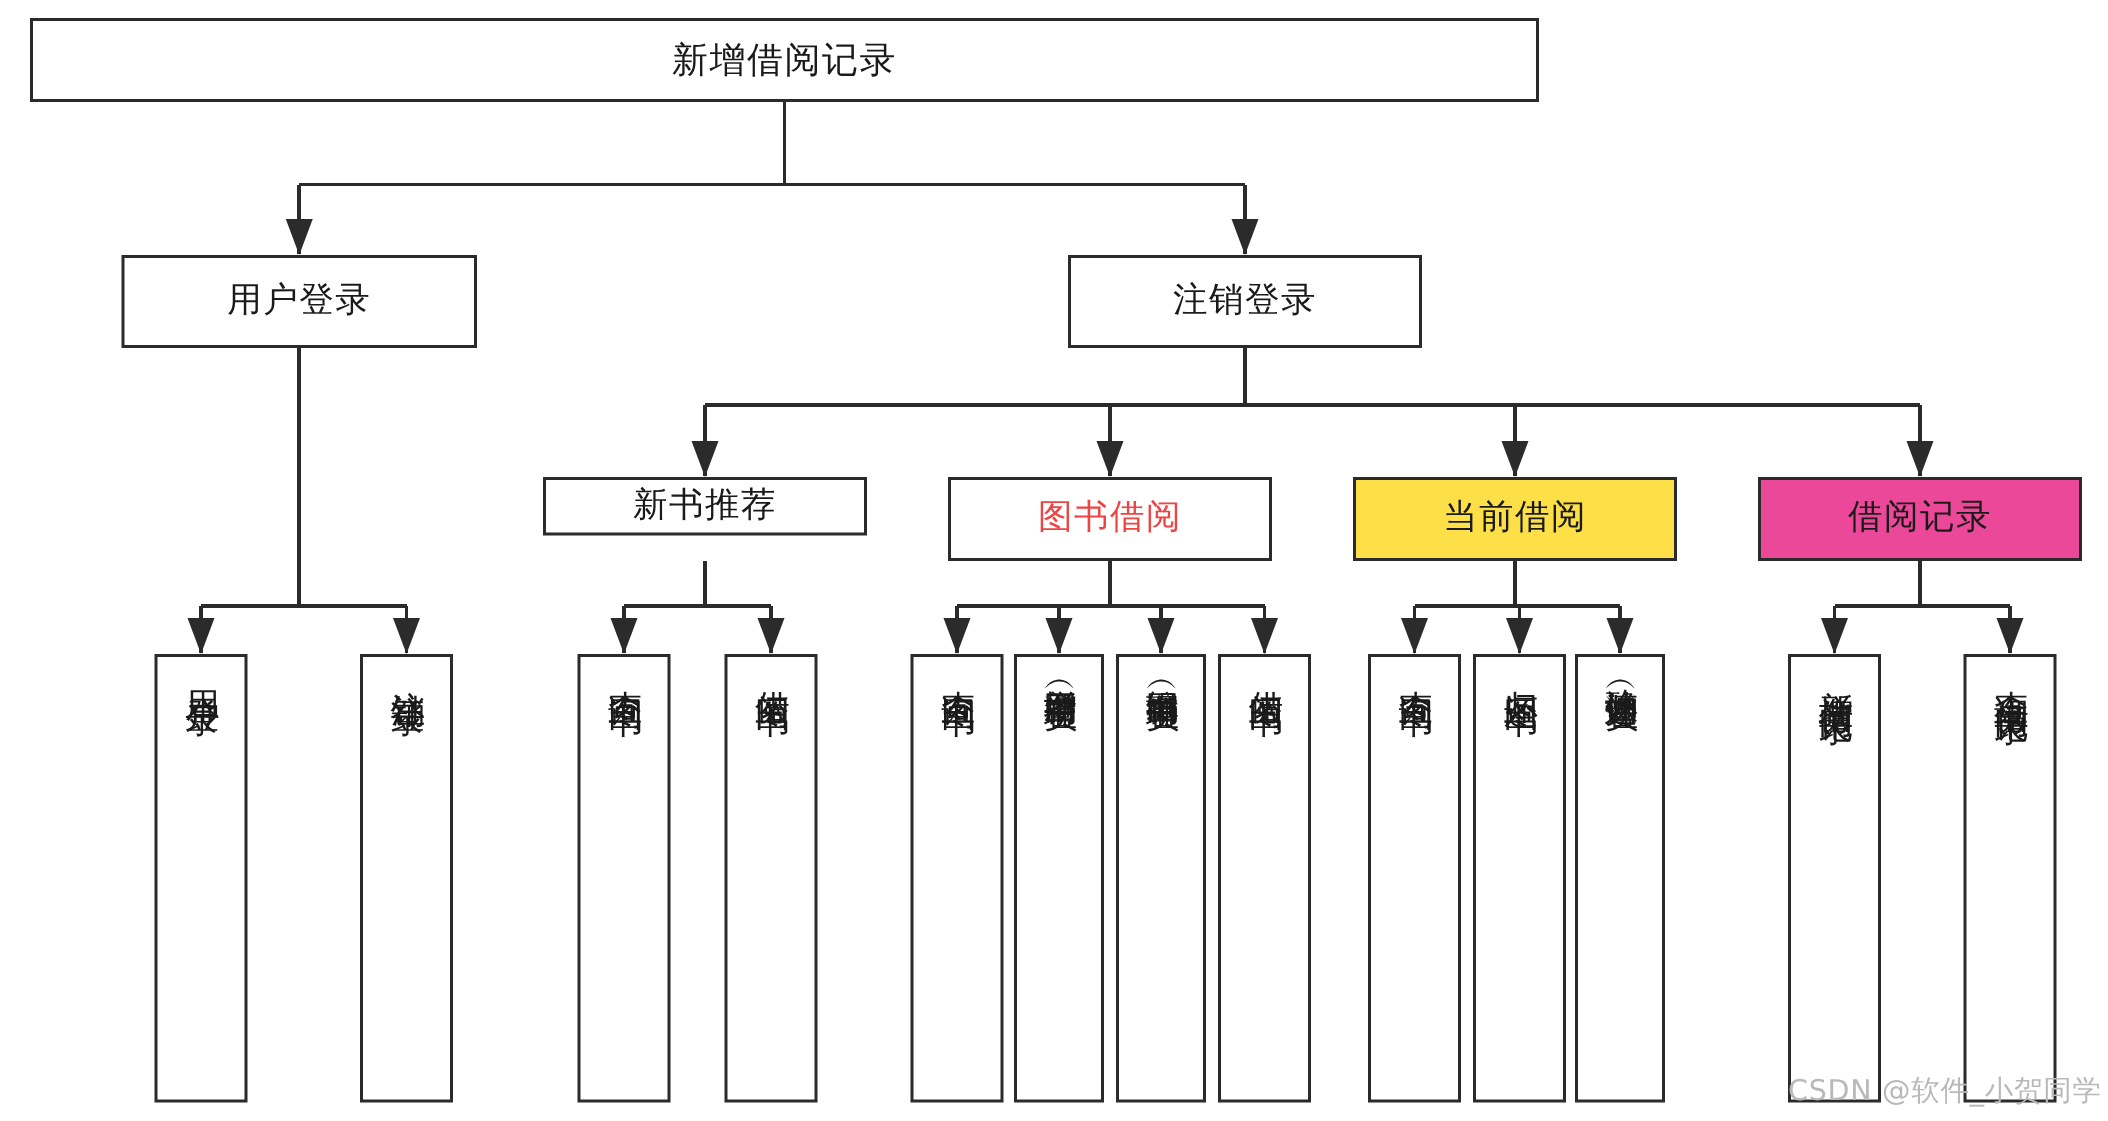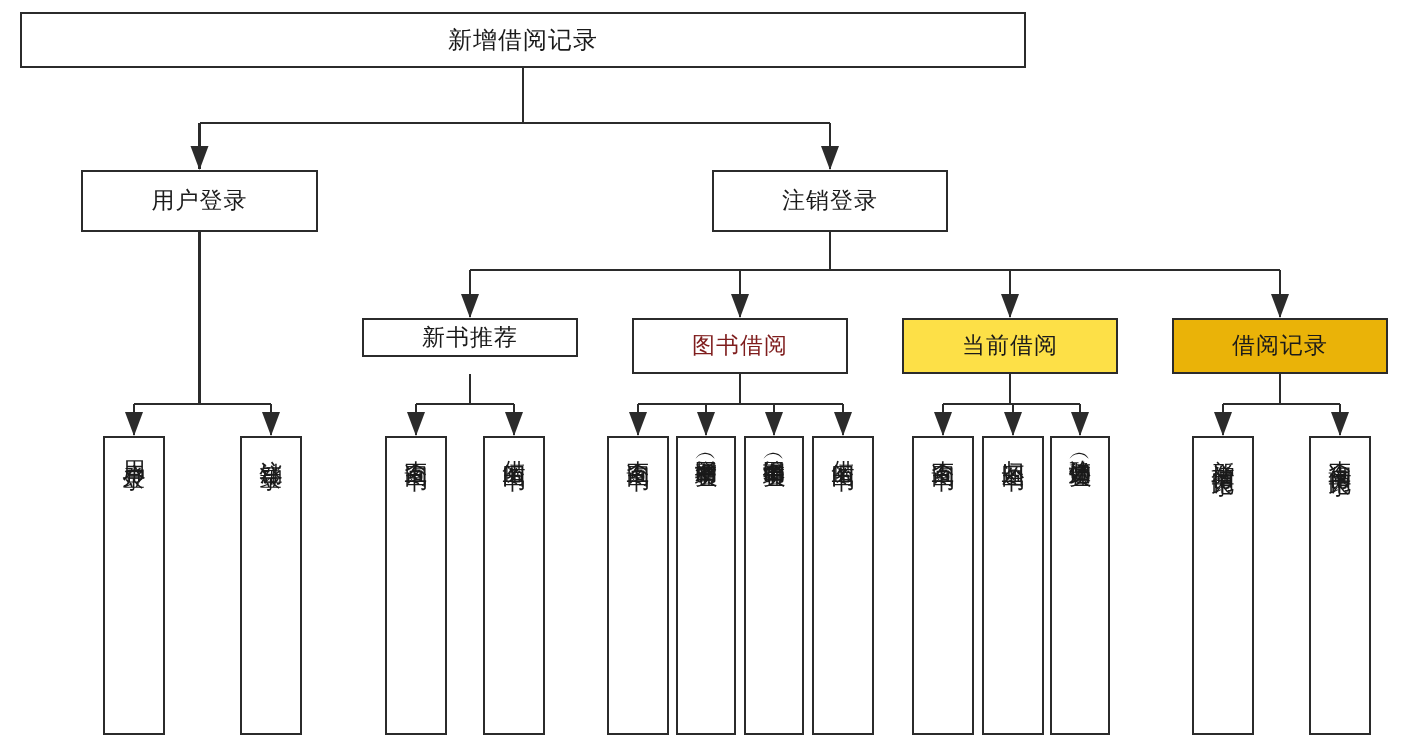--- a/index.html
+++ b/index.html
@@ -138,26 +138,26 @@
       <div class="node horiz" style="left: 81px; top: 170px; width: 237px; height: 62px; border-color: rgb(43, 43, 43); background: rgb(255, 255, 255);">
         <span class="node-label" style="color: rgb(26, 26, 26);">用户登录</span>
       </div>
       <div class="node horiz" style="left: 712px; top: 170px; width: 236px; height: 62px; border-color: rgb(43, 43, 43); background: rgb(255, 255, 255);">
         <span class="node-label" style="color: rgb(26, 26, 26);">注销登录</span>
       </div>
       <div class="node horiz" style="left: 362px; top: 318px; width: 216px; height: 39px; border-color: rgb(43, 43, 43); background: rgb(255, 255, 255);">
         <span class="node-label" style="color: rgb(26, 26, 26);">新书推荐</span>
       </div>
       <div class="node horiz" style="left: 632px; top: 318px; width: 216px; height: 56px; border-color: rgb(43, 43, 43); background: rgb(255, 255, 255);">
-        <span class="node-label" style="color: #7f1d1d;">图书借阅</span>
+        <span class="node-label" style="color: #ef4444;">图书借阅</span>
       </div>
       <div class="node horiz" style="left: 902px; top: 318px; width: 216px; height: 56px; border-color: rgb(43, 43, 43); background: #fde047;">
         <span class="node-label" style="color: rgb(26, 26, 26);">当前借阅</span>
       </div>
-      <div class="node horiz" style="left: 1172px; top: 318px; width: 216px; height: 56px; border-color: rgb(43, 43, 43); background: #eab308;">
+      <div class="node horiz" style="left: 1172px; top: 318px; width: 216px; height: 56px; border-color: rgb(43, 43, 43); background: #ec4899;">
         <span class="node-label" style="color: rgb(26, 26, 26);">借阅记录</span>
       </div>
       <div class="node vert" style="left: 103px; top: 436px; width: 62px; height: 299px; border-color: rgb(43, 43, 43); background: rgb(255, 255, 255);">
         <span class="node-label" style="color: rgb(26, 26, 26);">用户登录</span>
       </div>
       <div class="node vert" style="left: 240px; top: 436px; width: 62px; height: 299px; border-color: rgb(43, 43, 43); background: rgb(255, 255, 255);">
         <span class="node-label" style="color: rgb(26, 26, 26);">注销登录</span>
       </div>
       <div class="node vert" style="left: 385px; top: 436px; width: 62px; height: 299px; border-color: rgb(43, 43, 43); background: rgb(255, 255, 255);">
         <span class="node-label" style="color: rgb(26, 26, 26);">查询图书</span>
@@ -186,13 +186,14 @@
       <div class="node vert tall" style="left: 1050px; top: 436px; width: 60px; height: 299px; border-color: rgb(43, 43, 43); background: rgb(255, 255, 255);">
         <span class="node-label" style="color: rgb(26, 26, 26);">确认归还（管理员）</span>
       </div>
       <div class="node vert" style="left: 1192px; top: 436px; width: 62px; height: 299px; border-color: rgb(43, 43, 43); background: rgb(255, 255, 255);">
         <span class="node-label" style="color: rgb(26, 26, 26);">新增借阅记录</span>
       </div>
       <div class="node vert" style="left: 1309px; top: 436px; width: 62px; height: 299px; border-color: rgb(43, 43, 43); background: rgb(255, 255, 255);">
         <span class="node-label" style="color: rgb(26, 26, 26);">查询借阅记录</span>
       </div>
     </div>
+  <div class="watermark" style="left: 1192px; top: 714px; color: rgb(185, 185, 185);">CSDN @软件_小贺同学</div>
 </div>
 
 </body></html>

